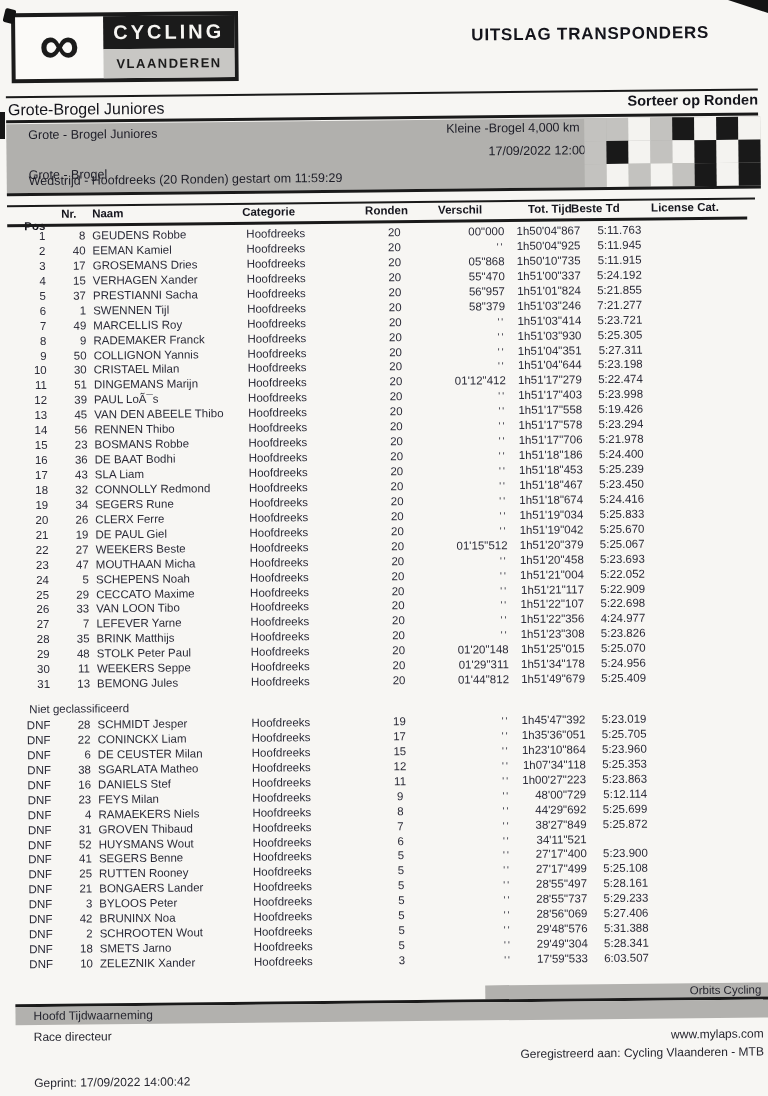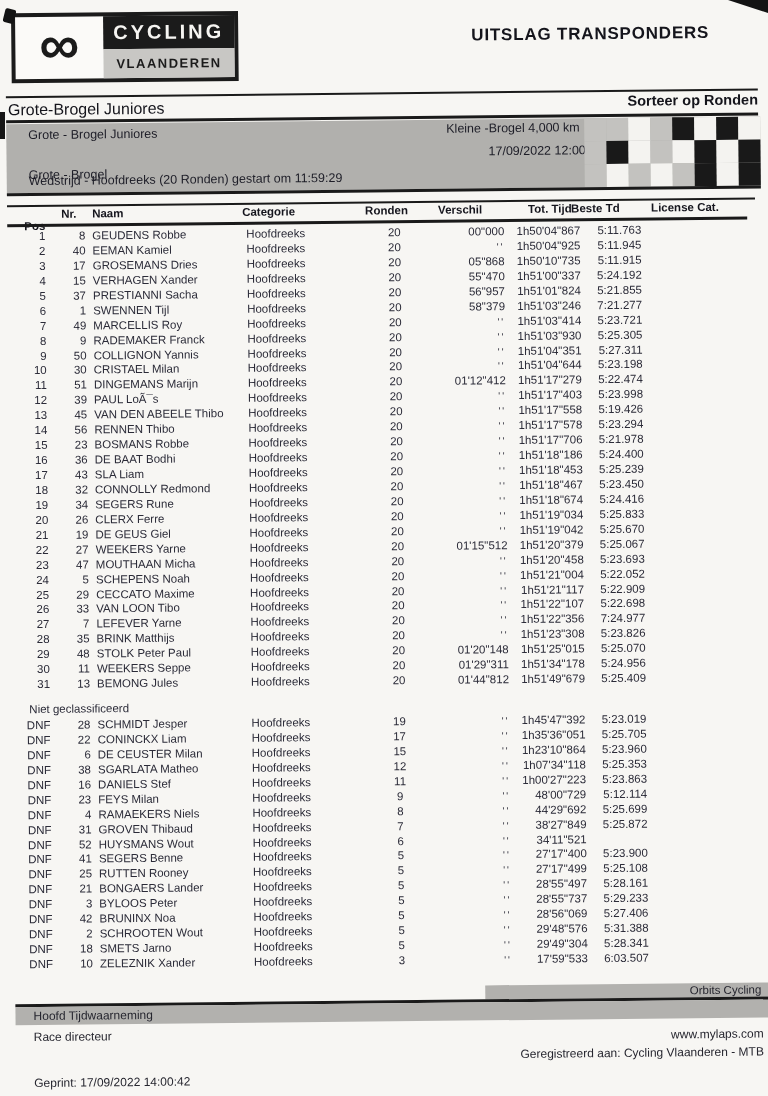--- a/index.html
+++ b/index.html
@@ -342,31 +342,31 @@
           <span class="c-naam">CLERX Ferre</span>
           <span class="c-cat">Hoofdreeks</span>
           <span class="c-ron">20</span>
           <span class="c-ver ditto">''</span>
           <span class="c-tot">1h51'19"034</span>
           <span class="c-best">5:25.833</span>
         </div>
         <div class="trow">
           <span class="c-pos">21</span>
           <span class="c-nr">19</span>
-          <span class="c-naam">DE GEUS Giel</span>
+          <span class="c-naam">DE PAUL Giel</span>
           <span class="c-cat">Hoofdreeks</span>
           <span class="c-ron">20</span>
           <span class="c-ver ditto">''</span>
           <span class="c-tot">1h51'19"042</span>
           <span class="c-best">5:25.670</span>
         </div>
         <div class="trow">
           <span class="c-pos">22</span>
           <span class="c-nr">27</span>
-          <span class="c-naam">WEEKERS Yarne</span>
+          <span class="c-naam">WEEKERS Beste</span>
           <span class="c-cat">Hoofdreeks</span>
           <span class="c-ron">20</span>
           <span class="c-ver">01'15"512</span>
           <span class="c-tot">1h51'20"379</span>
           <span class="c-best">5:25.067</span>
         </div>
         <div class="trow">
           <span class="c-pos">23</span>
           <span class="c-nr">47</span>
           <span class="c-naam">MOUTHAAN Micha</span>
@@ -407,21 +407,21 @@
           <span class="c-best">5:22.698</span>
         </div>
         <div class="trow">
           <span class="c-pos">27</span>
           <span class="c-nr">7</span>
           <span class="c-naam">LEFEVER Yarne</span>
           <span class="c-cat">Hoofdreeks</span>
           <span class="c-ron">20</span>
           <span class="c-ver ditto">''</span>
           <span class="c-tot">1h51'22"356</span>
-          <span class="c-best">7:24.977</span>
+          <span class="c-best">4:24.977</span>
         </div>
         <div class="trow">
           <span class="c-pos">28</span>
           <span class="c-nr">35</span>
           <span class="c-naam">BRINK Matthijs</span>
           <span class="c-cat">Hoofdreeks</span>
           <span class="c-ron">20</span>
           <span class="c-ver ditto">''</span>
           <span class="c-tot">1h51'23"308</span>
           <span class="c-best">5:23.826</span>

